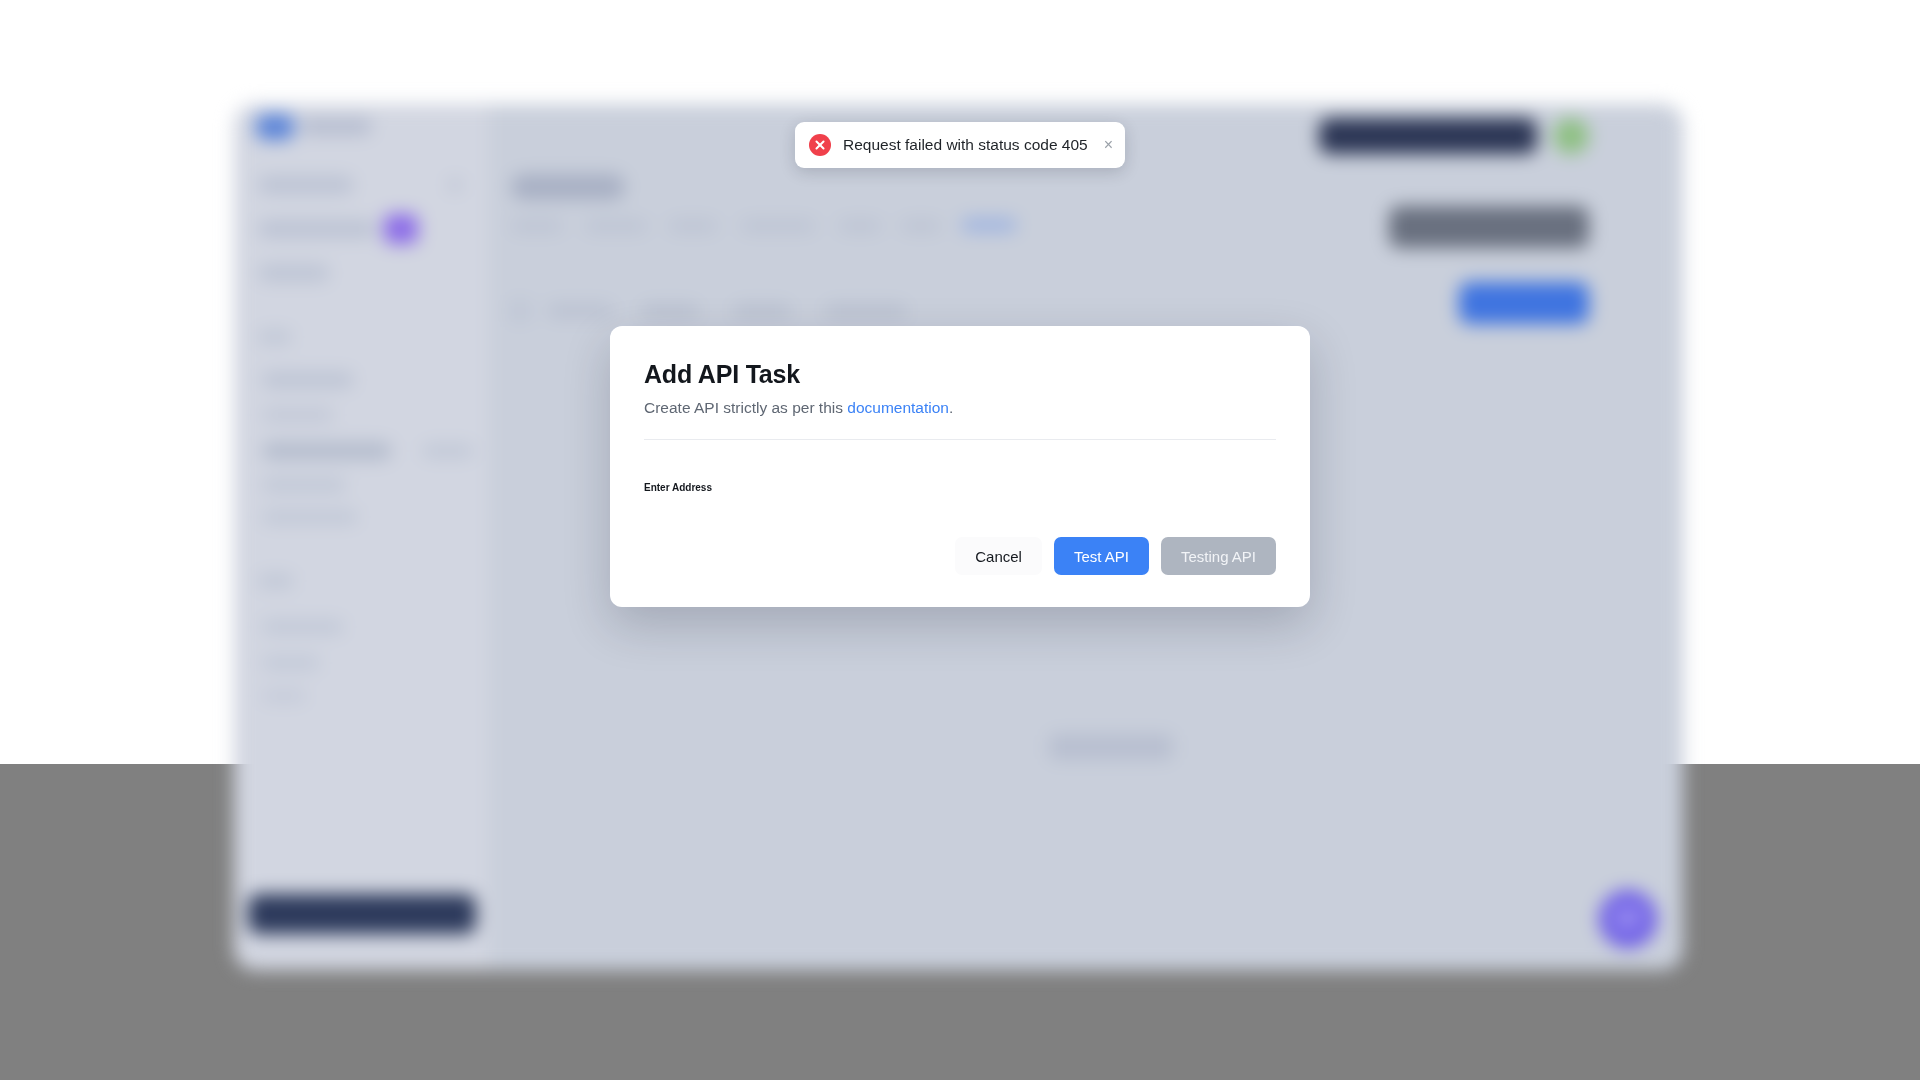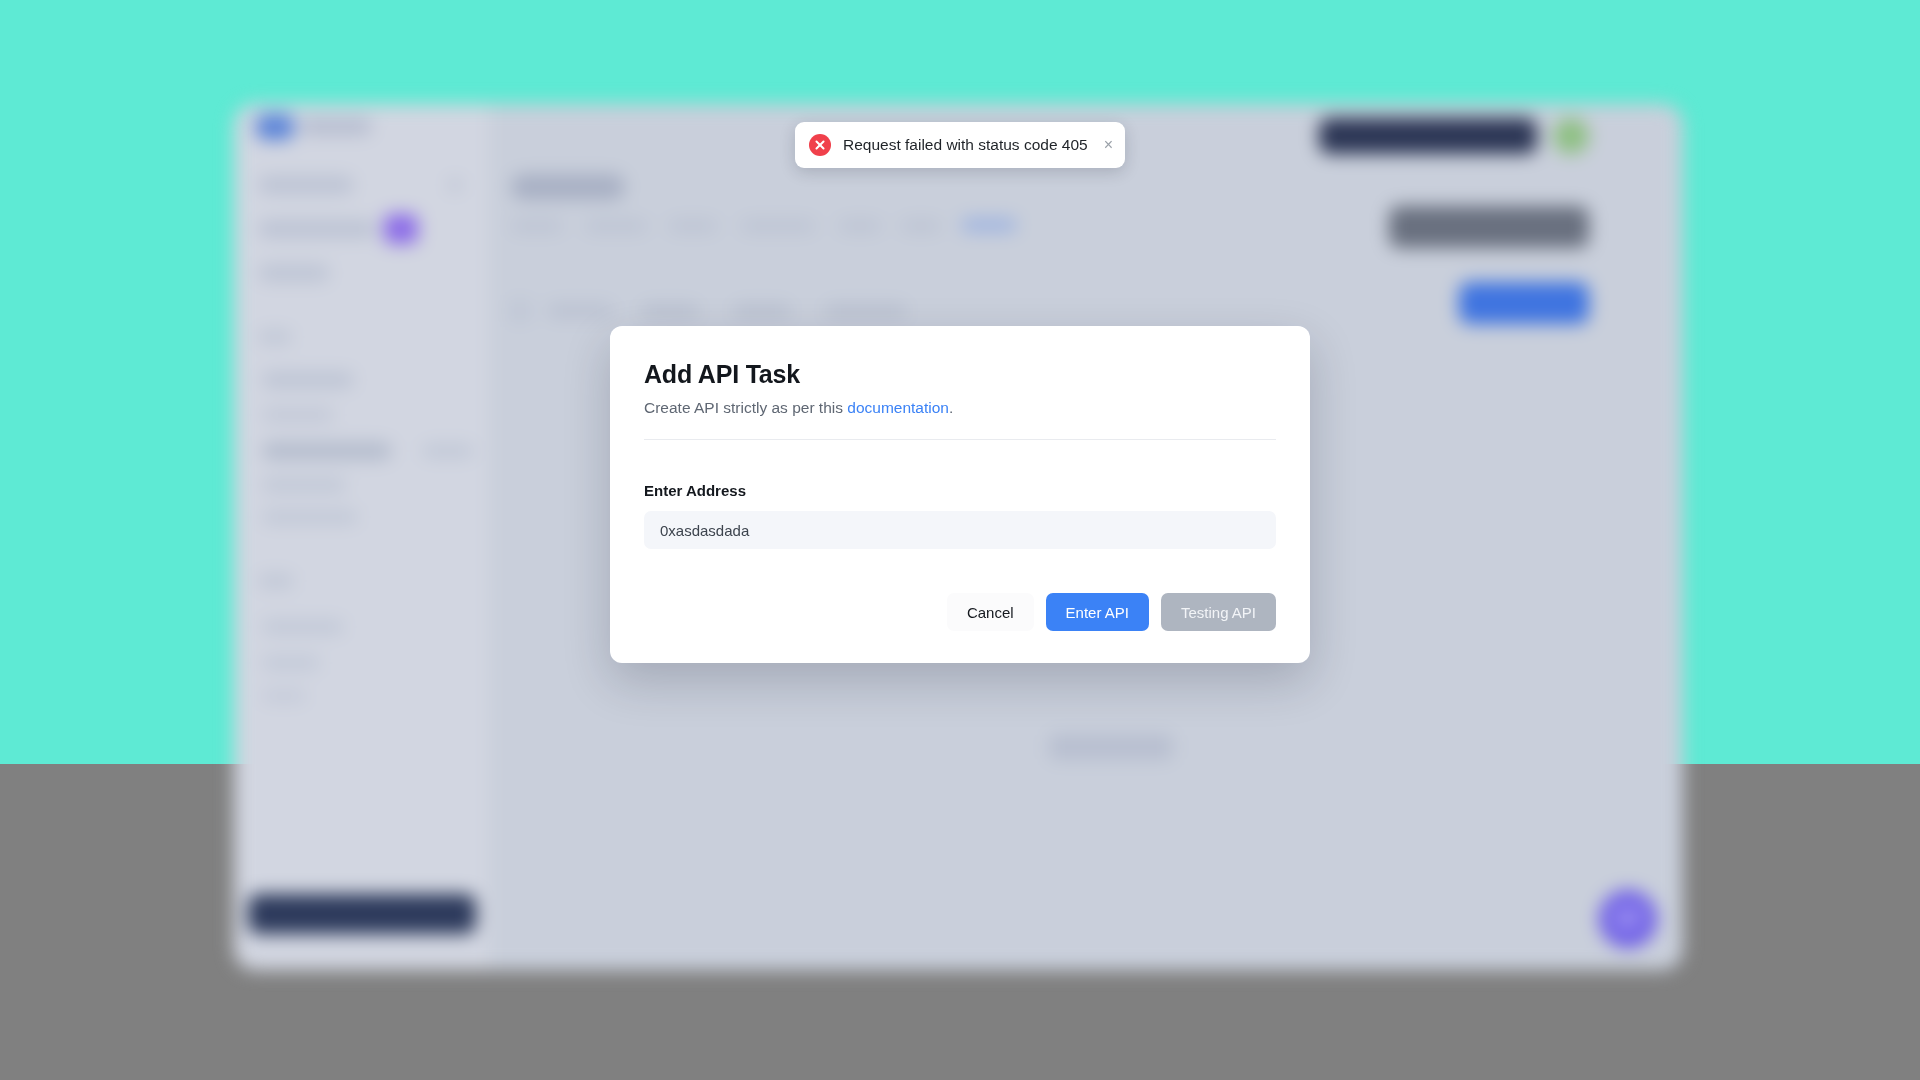--- a/index.html
+++ b/index.html
@@ -11,21 +11,21 @@
     overflow: hidden;
     font-family: "Liberation Sans", sans-serif;
     background: #808080;
   }
 
   
   #desktop {
     position: relative;
     width: 1920px;
     height: 764px;
-    background: #5eead4;
+    background: #ffffff;
   }
 
   
   #app-window {
     position: absolute;
     left: 234px;
     top: 104px;
     width: 1449px;
     height: 866px;
     border-radius: 22px;
@@ -194,21 +194,21 @@
   .tab.active {
     color: #14181e;
     background: #f6f7f9;
     border-bottom-color: #3c424c;
     border-top-left-radius: 5px;
     border-top-right-radius: 5px;
   }
 
   #field-block { margin-top: 42px; }
   #field-label {
-    font-size: 15px;
+    font-size: 10px;
     font-weight: bold;
     color: #14181e;
   }
   #address-input {
     margin-top: 12px;
     width: 100%;
     height: 38px;
     border: none;
     border-radius: 7px;
     background: #f4f6fa;
@@ -310,23 +310,22 @@
 
     <div id="modal-subtitle">
       <span>Create API strictly as per this </span><a href="#">documentation</a><span>.</span>
     </div>
 
     <div class="divider"></div>
 
 
     <div id="field-block">
       <div id="field-label">Enter Address</div>
-      <input id="address-input" type="text" value="0xasdasdada" style="">
     </div>
 
     <div id="modal-actions">
       <button class="btn btn-cancel">Cancel</button>
-      <button class="btn btn-primary">Enter API</button>
+      <button class="btn btn-primary">Test API</button>
       <button class="btn btn-disabled">Testing API</button>
     </div>
   </div>
 
 </div>
 
 </body></html>

